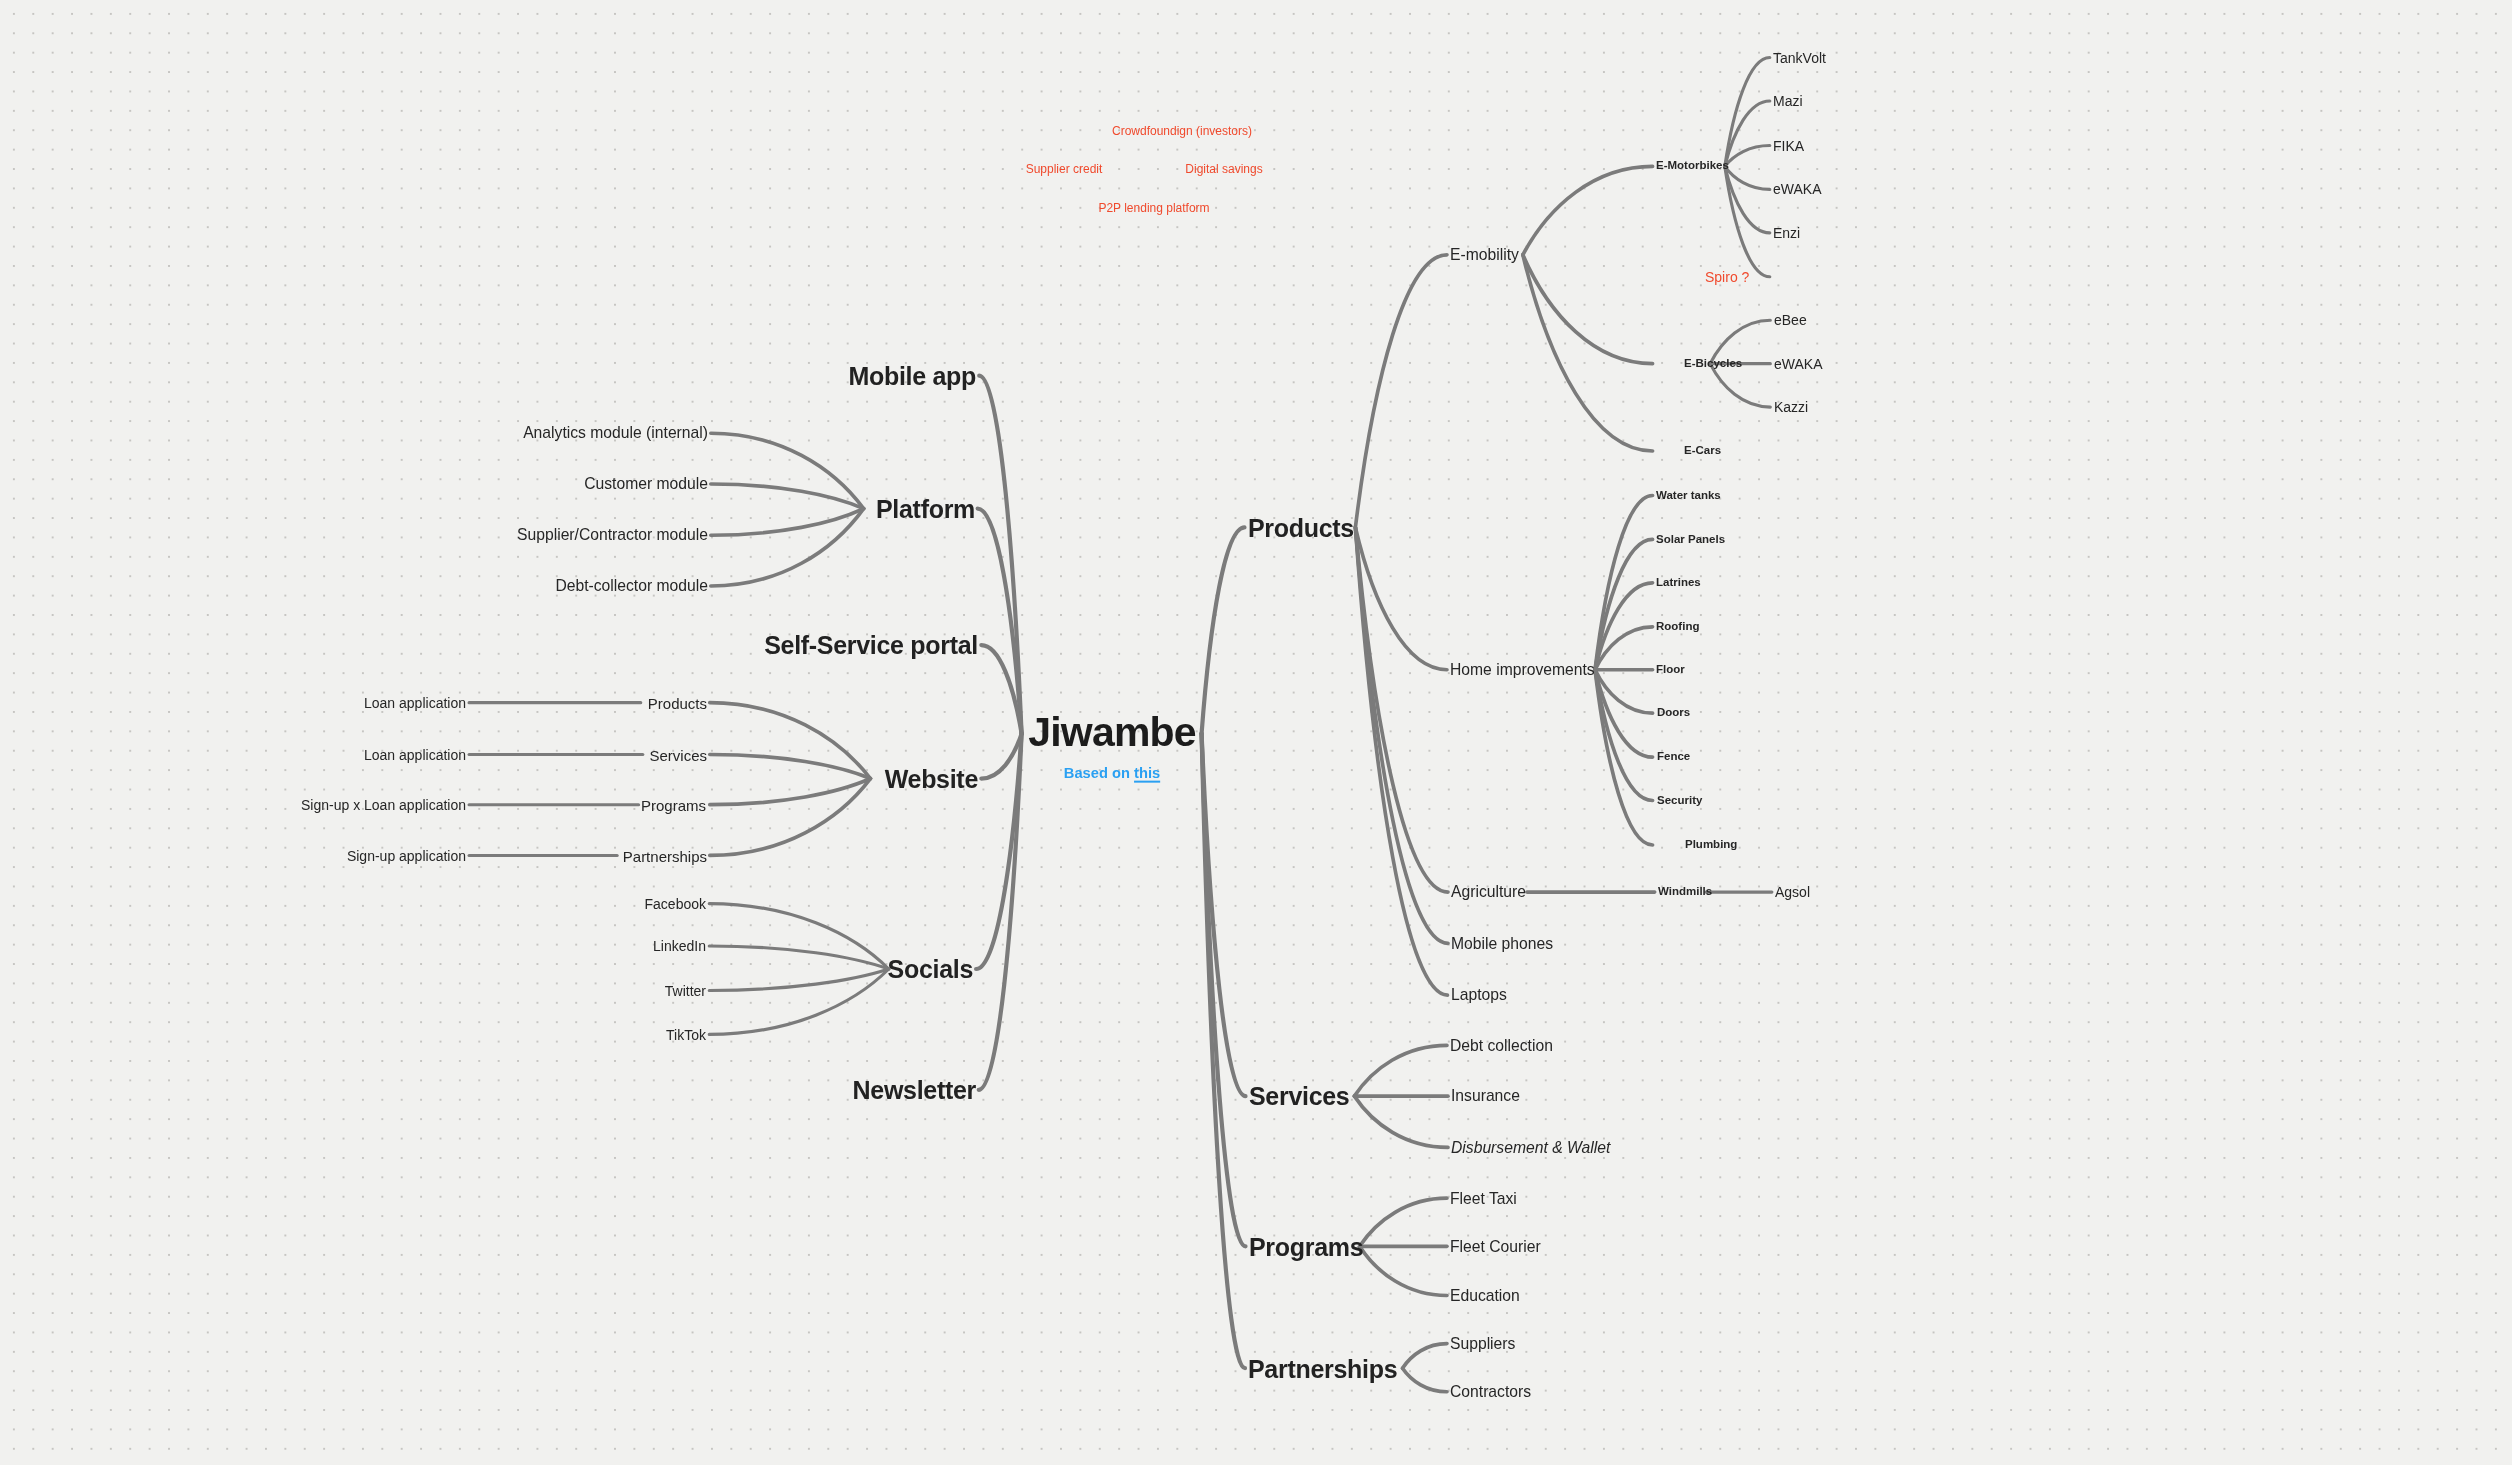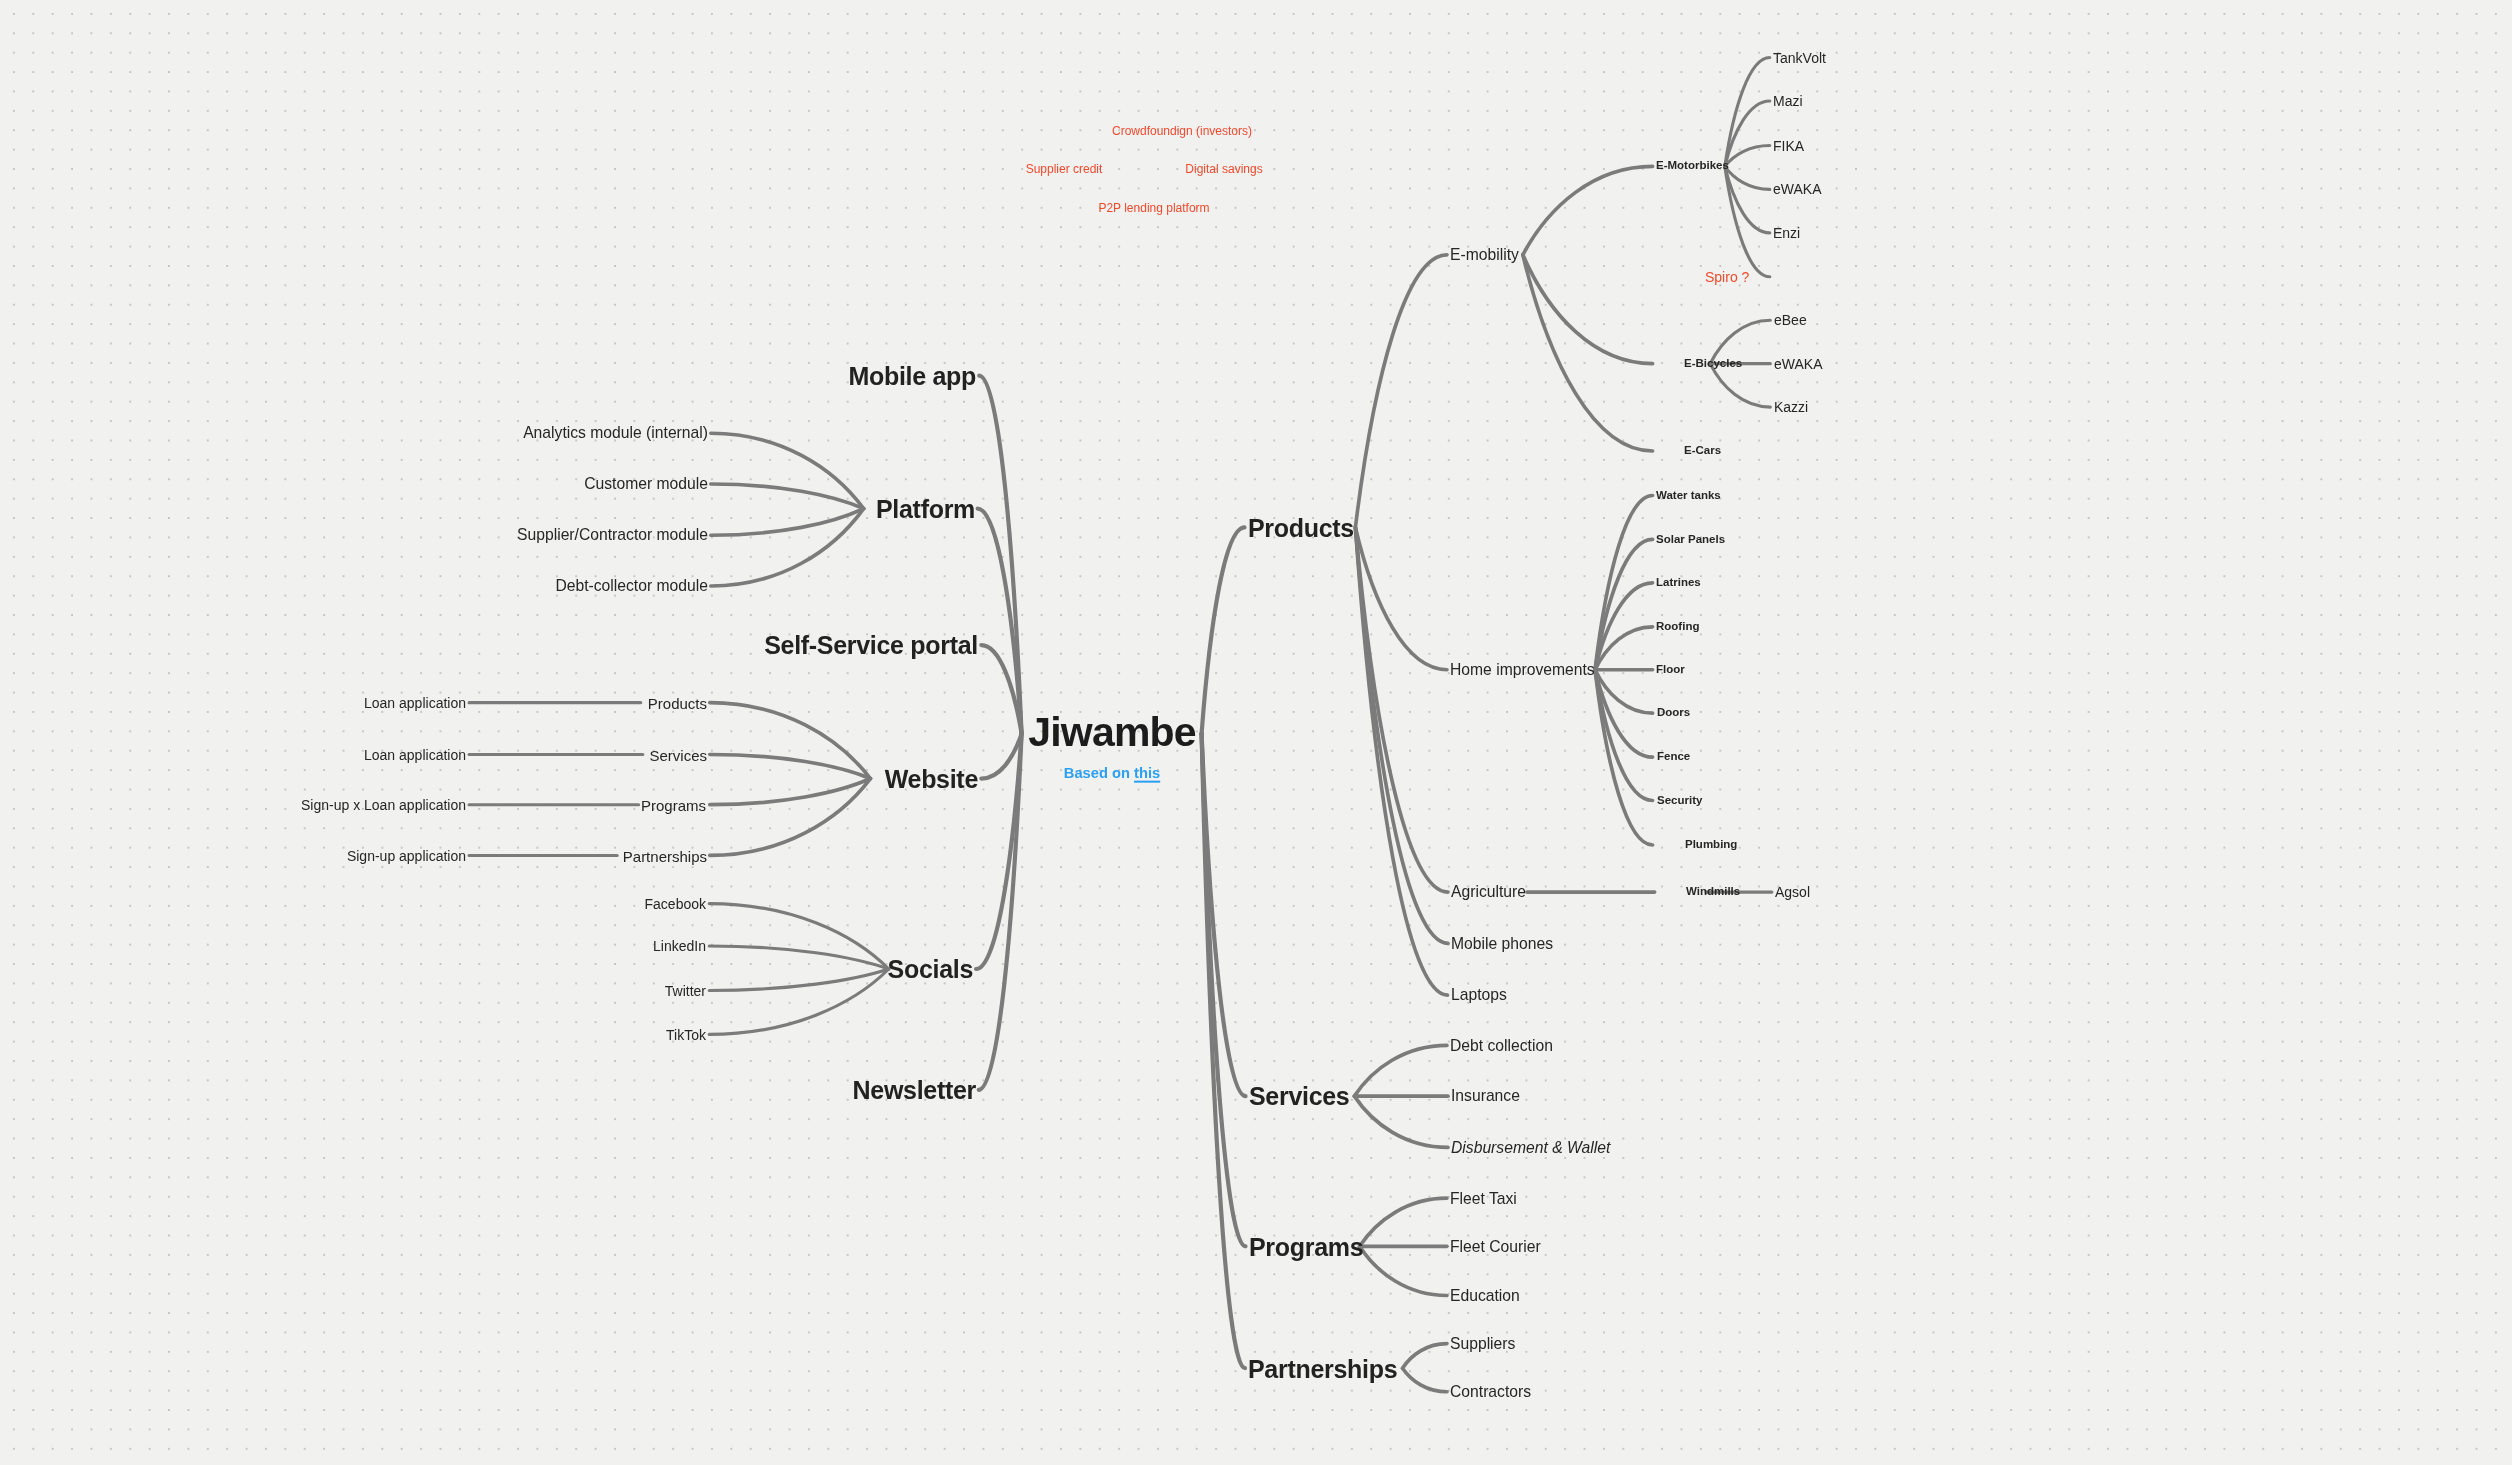--- a/index.html
+++ b/index.html
@@ -147,21 +147,21 @@
       <div class="node t-l3 a-start" style="left: 1656px; top: 451px; padding-left: 28px;">E-Cars</div>
       <div class="node t-l3 a-start" style="left: 1656px; top: 496px;">Water tanks</div>
       <div class="node t-l3 a-start" style="left: 1656px; top: 540px;">Solar Panels</div>
       <div class="node t-l3 a-start" style="left: 1656px; top: 583px;">Latrines</div>
       <div class="node t-l3 a-start" style="left: 1656px; top: 627px;">Roofing</div>
       <div class="node t-l3 a-start" style="left: 1656px; top: 670px;">Floor</div>
       <div class="node t-l3 a-start" style="left: 1657px; top: 713px;">Doors</div>
       <div class="node t-l3 a-start" style="left: 1657px; top: 757px;">Fence</div>
       <div class="node t-l3 a-start" style="left: 1657px; top: 801px;">Security</div>
       <div class="node t-l3 a-start" style="left: 1657px; top: 845px; padding-left: 28px;">Plumbing</div>
-      <div class="node t-l3 a-start" style="left: 1658px; top: 892px; margin-left: 28px;">Windmills</div>
+      <div class="node t-l3 a-start" style="left: 1658px; top: 892px;">Windmills</div>
       <div class="node t-l4 a-start" style="left: 1773px; top: 58px;">TankVolt</div>
       <div class="node t-l4 a-start" style="left: 1773px; top: 101px;">Mazi</div>
       <div class="node t-l4 a-start" style="left: 1773px; top: 146px;">FIKA</div>
       <div class="node t-l4 a-start" style="left: 1773px; top: 189px;">eWAKA</div>
       <div class="node t-l4 a-start" style="left: 1773px; top: 233px;">Enzi</div>
       <div class="node t-l4 a-start" style="left: 1705px; top: 277px; color: rgb(240, 74, 45);">Spiro ?</div>
       <div class="node t-l4 a-start" style="left: 1774px; top: 320px;">eBee</div>
       <div class="node t-l4 a-start" style="left: 1774px; top: 364px;">eWAKA</div>
       <div class="node t-l4 a-start" style="left: 1774px; top: 407px;">Kazzi</div>
       <div class="node t-l4 a-start" style="left: 1775px; top: 892px;">Agsol</div>

